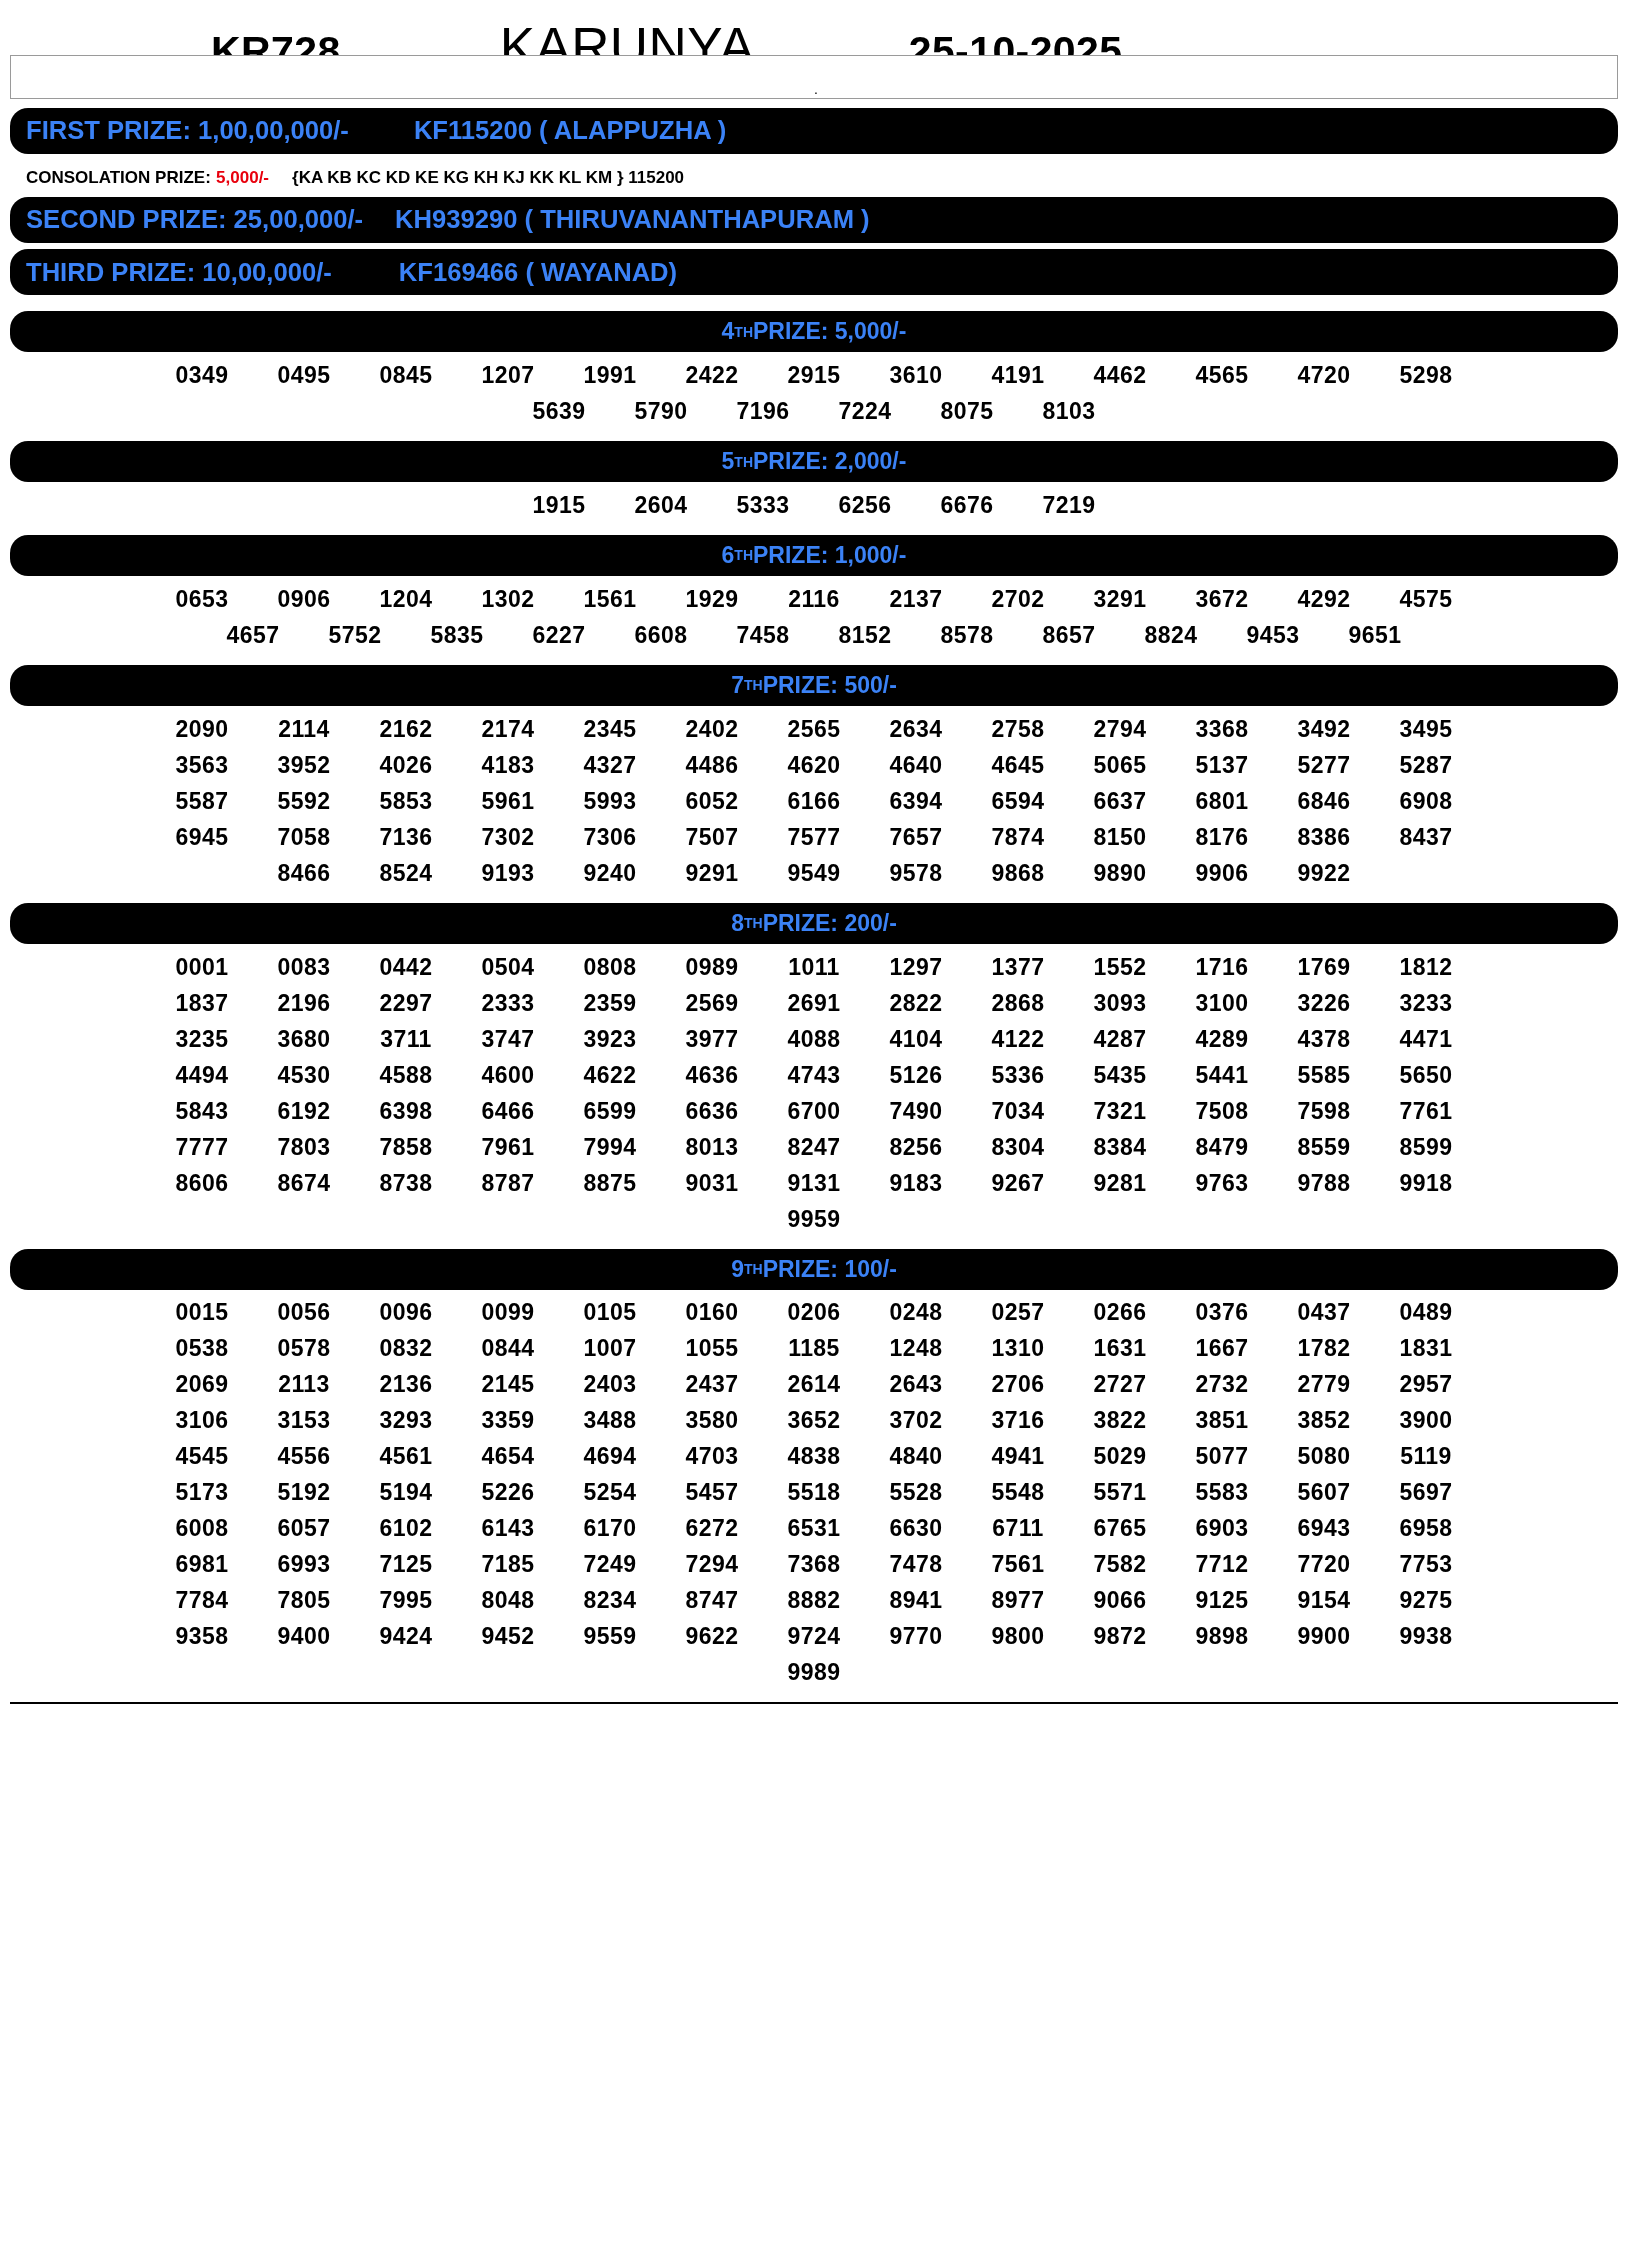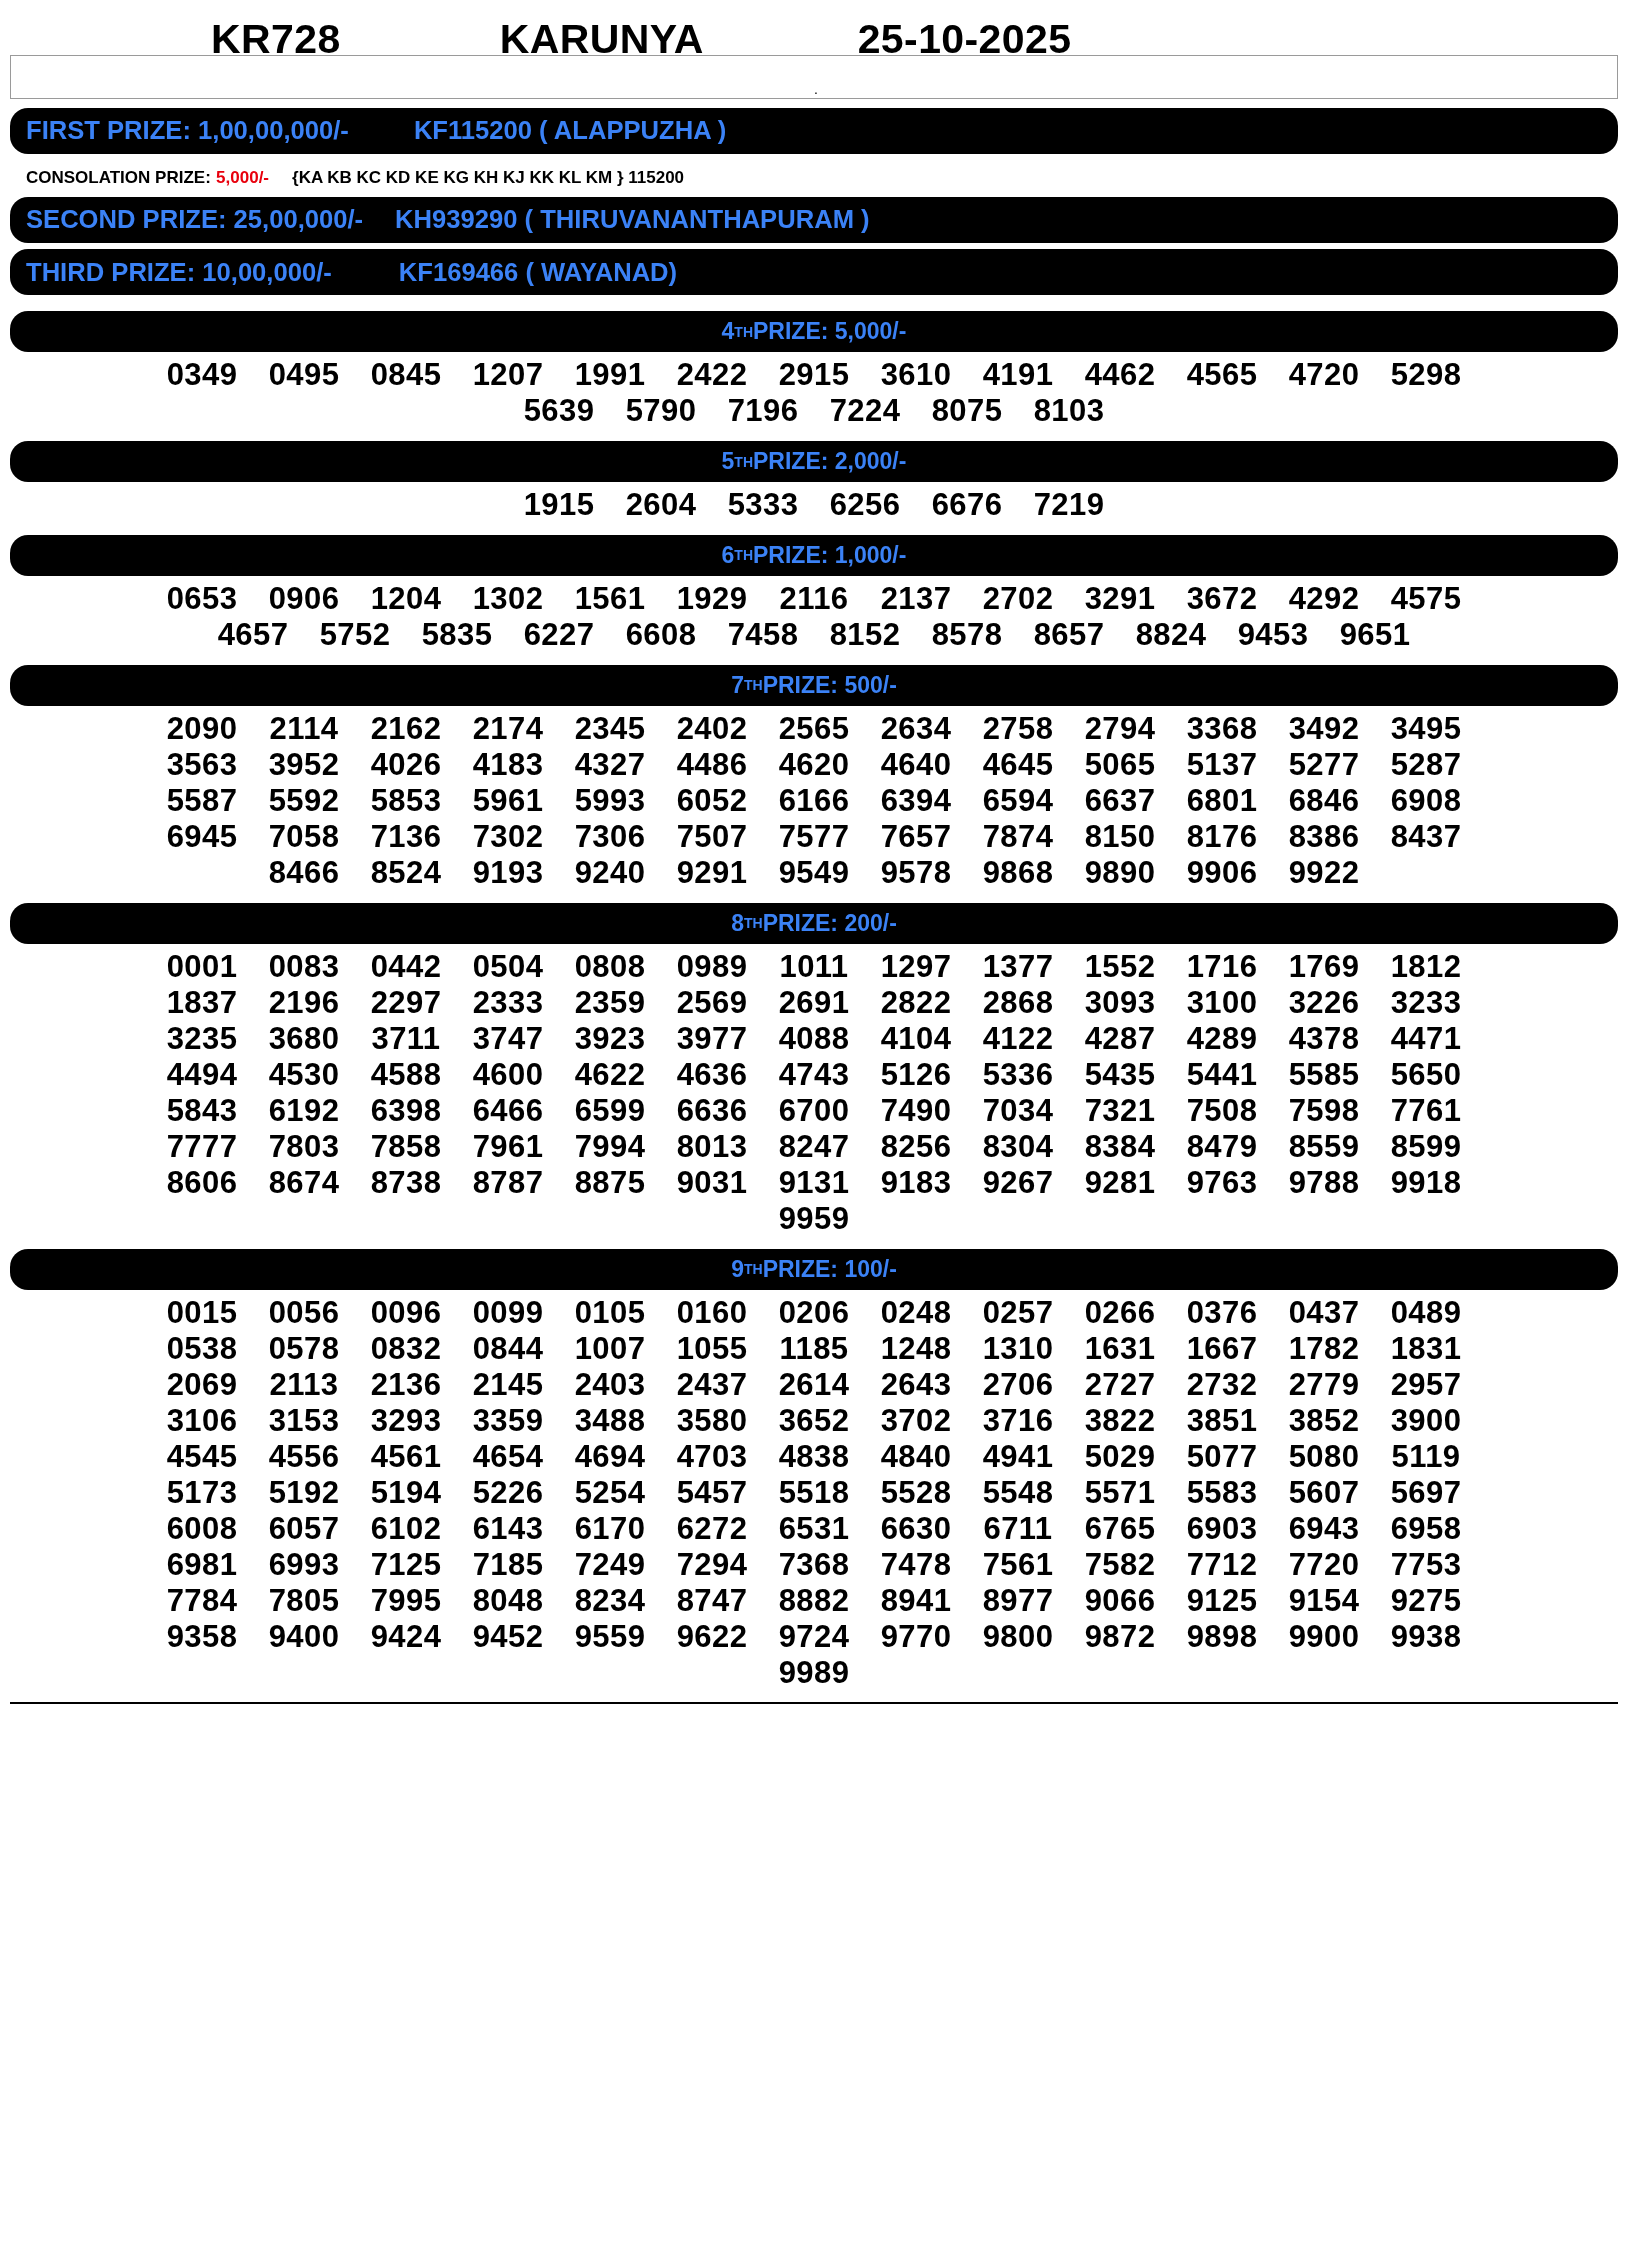--- a/index.html
+++ b/index.html
@@ -31,22 +31,22 @@
     height: 55px;
     box-sizing: border-box;
   }
   .title-draw {
     font-size: 41px;
     font-weight: bold;
     letter-spacing: 0.4px;
     margin-left: 201px;
   }
   .title-name {
-    font-size: 41px;
-    font-weight: bold;
+    font-size: 53px;
+    font-weight: normal;
     letter-spacing: 0.4px;
     margin-left: 159px;
   }
   .title-date {
     font-size: 41px;
     font-weight: bold;
     letter-spacing: 0.4px;
     margin-left: 154px;
   }
 
@@ -117,21 +117,21 @@
   .consolation .series {
     margin-left: 23px;
     font-weight: bold;
     font-size: 17px;
   }
 
   
   .numrow {
     display: flex;
     justify-content: center;
-    font-size: 31px;
+    font-size: 23px;
     font-weight: bold;
     letter-spacing: 0.4px;
     height: 36px;
     align-items: center;
   }
   .numrow .cell {
     width: 102px;
     text-align: center;
     flex: 0 0 102px;
   }

